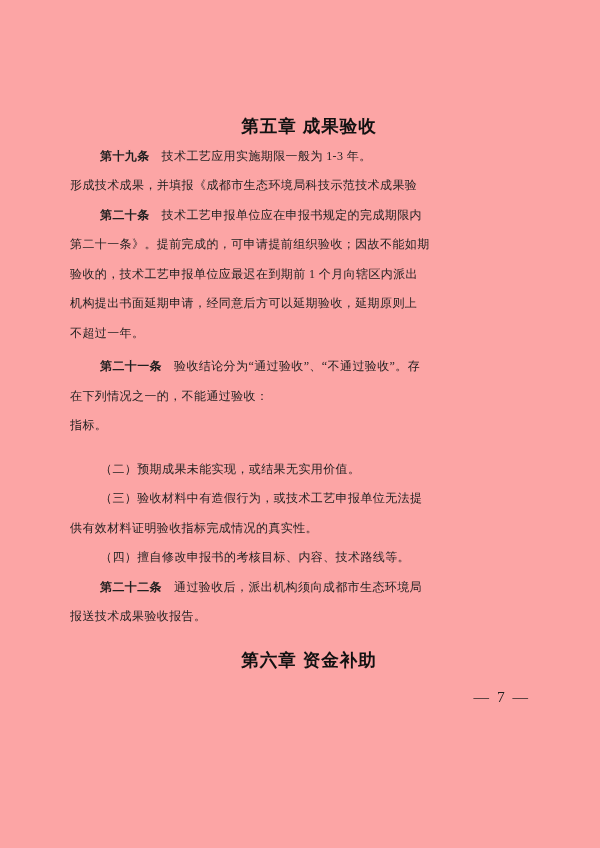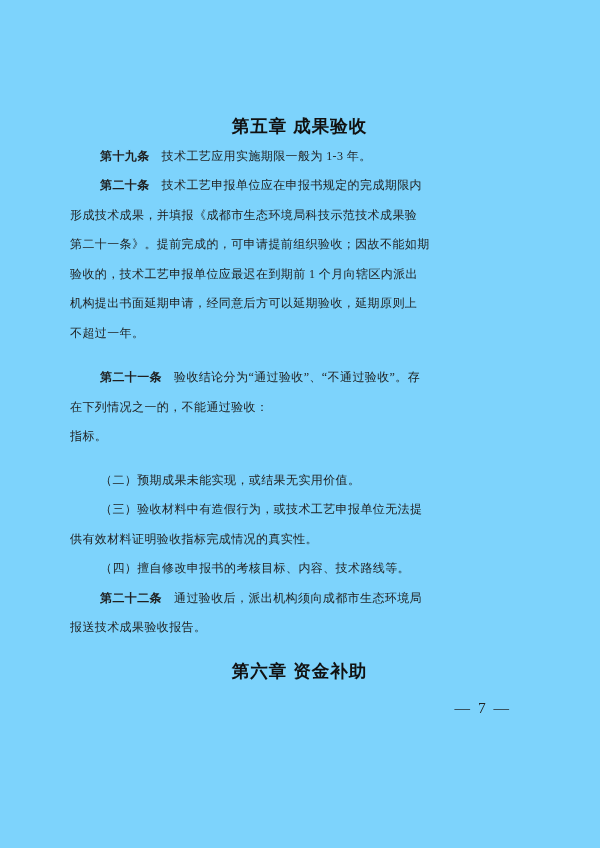--- a/index.html
+++ b/index.html
@@ -4,23 +4,23 @@
 <style>
   html, body {
     margin: 0;
     padding: 0;
     background: #ffffff;
   }
   .page {
     position: relative;
     width: 600px;
     height: 848px;
-    background: #7dd3fc;
+    background: #fca5a5;
     box-sizing: border-box;
-    padding: 112px 71px 0 70px;
+    padding: 112px 52px 0 70px;
     overflow: hidden;
     color: #1f1f1f;
     font-family: "Liberation Serif", "DejaVu Serif", serif;
   }
   .ln {
     font-size: 12px;
     letter-spacing: 0.4px;
     line-height: 29.5px;
     height: 29.5px;
     white-space: nowrap;
@@ -38,21 +38,21 @@
     font-weight: 700;
     font-size: 17.5px;
     letter-spacing: 1px;
     line-height: 29.5px;
     height: 29.5px;
     text-align: center;
     white-space: nowrap;
     color: #111111;
   }
   .mt3 { margin-top: 14px; }
-  .mt4 { margin-top: 15px; }
+  .mt4 { margin-top: 4px; }
   .mt6 { margin-top: 6px; }
   .sec2 { margin-top: 14px; }
   .footer {
     margin-top: 7px;
     text-align: right;
     padding-right: 18px;
     font-size: 15.5px;
     letter-spacing: 2px;
     line-height: 29.5px;
     color: #1f1f1f;
@@ -60,23 +60,23 @@
 </style>
 </head>
 <body>
 
 <div class="page">
 
   <div class="h">第五章 成果验收</div>
 
   <div class="ln ind"><span class="lbl">第十九条</span><span>技术工艺应用实施期限一般为 1-3 年。</span></div>
 
+  <div class="ln">形成技术成果，并填报《成都市生态环境局科技示范技术成果验</div>
+
   <div class="ln ind"><span class="lbl">第二十条</span><span>技术工艺申报单位应在申报书规定的完成期限内</span></div>
-
-  <div class="ln">形成技术成果，并填报《成都市生态环境局科技示范技术成果验</div>
   <div class="ln">第二十一条》。提前完成的，可申请提前组织验收；因故不能如期</div>
   <div class="ln">验收的，技术工艺申报单位应最迟在到期前 1 个月向辖区内派出</div>
   <div class="ln">机构提出书面延期申请，经同意后方可以延期验收，延期原则上</div>
   <div class="ln">不超过一年。</div>
 
   <div class="ln ind mt4"><span class="lbl">第二十一条</span><span>验收结论分为“通过验收”、“不通过验收”。存</span></div>
 
   <div class="ln">在下列情况之一的，不能通过验收：</div>
 
   <div class="ln">指标。</div>

